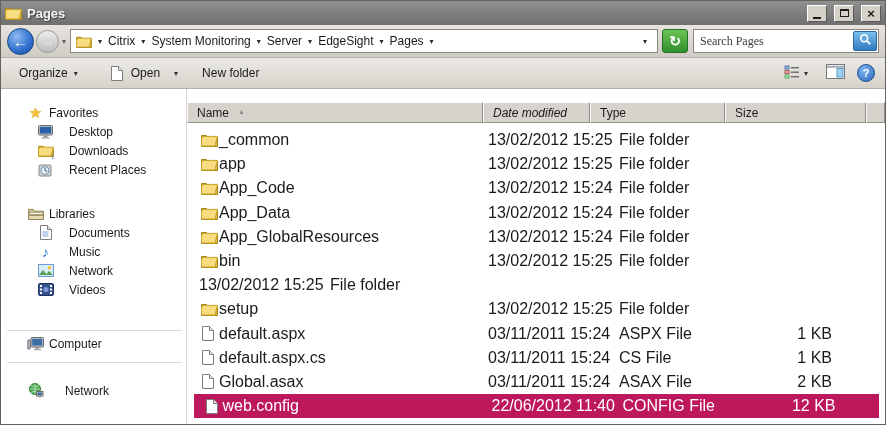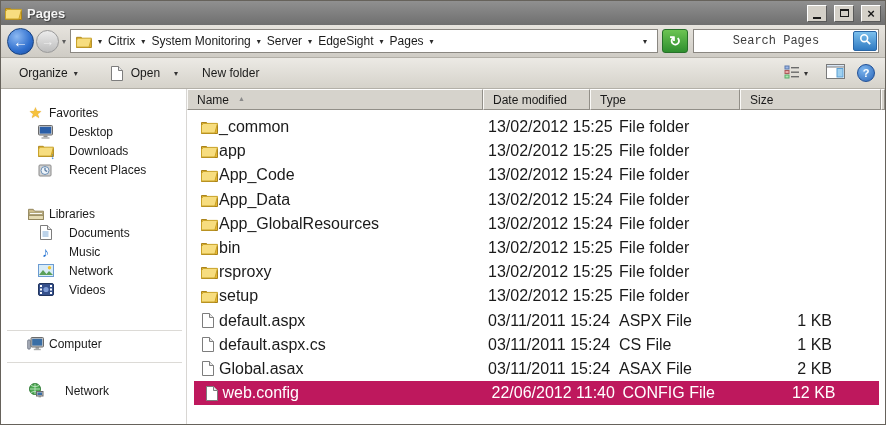--- a/index.html
+++ b/index.html
@@ -18,21 +18,21 @@
   .addressbar{height:33px;background:linear-gradient(#e7e4de,#cfccc5);display:flex;align-items:center;padding:0 6px;border-bottom:1px solid #b3b0a8;}
   .nav-back{width:27px;height:27px;border-radius:50%;background:radial-gradient(circle at 35% 30%,#8db9f2,#2f6fce 60%,#1c4c9c);border:1px solid #17417f;color:#fff;font-size:15px;font-weight:bold;display:flex;align-items:center;justify-content:center;flex:none;}
   .nav-fwd{width:23px;height:23px;border-radius:50%;background:linear-gradient(#ececec,#bdbdbd);border:1px solid #9a9a9a;color:#f2f2f2;font-size:13px;font-weight:bold;display:flex;align-items:center;justify-content:center;margin-left:2px;flex:none;}
   .nav-chev{font-size:8px;color:#5c5c5c;margin:0 4px 0 3px;flex:none;}
   .crumbbar{flex:1;height:24px;background:#fff;border:1px solid #8a8781;display:flex;align-items:center;padding:0 4px;margin-right:4px;overflow:hidden;}
   .crumb-sep{font-size:8px;color:#2b2b2b;margin:0 6px;flex:none;}
   .crumb{font-size:12px;color:#1a1a1a;white-space:nowrap;flex:none;}
   .crumb-spacer{flex:1;}
   .refresh-btn{width:26px;height:24px;background:linear-gradient(#6cc453,#2f8f2f);border:1px solid #27702a;border-radius:3px;color:#fff;font-size:14px;font-weight:bold;display:flex;align-items:center;justify-content:center;margin-right:5px;flex:none;}
   .searchbox{width:186px;height:24px;background:#fff;border:1px solid #8a8781;display:flex;align-items:center;flex:none;}
-  .search-input{border:none;outline:none;flex:1;height:20px;font-size:12px;font-family:Liberation Mono, monospace;padding:0 0 0 6px;color:#222;min-width:0;text-align:center;}
+  .search-input{border:none;outline:none;flex:1;height:20px;font-size:12px;font-family:Liberation Serif, serif;padding:0 0 0 6px;color:#222;min-width:0;}
   .search-input::placeholder{color:#3c3c3c;opacity:1;}
   .search-btn{width:24px;height:20px;margin:1px;background:linear-gradient(#7cc0ed,#2f7ac2);border:1px solid #2a66a5;border-radius:2px;display:flex;align-items:center;justify-content:center;flex:none;}
 
   
   .toolbar{height:31px;background:linear-gradient(#eceae5,#d5d2ca);border-bottom:1px solid #b3b0a8;display:flex;align-items:center;padding:0 10px;font-size:12px;color:#1a1a1a;}
   .tb-item{display:flex;align-items:center;gap:6px;padding:4px 8px;cursor:default;}
   .tb-arrow{font-size:8px;color:#333;}
   .tb-spacer{flex:1;}
   .tb-icon-btn{display:flex;align-items:center;padding:3px 4px;gap:4px;}
   .help-btn{width:18px;height:18px;border-radius:50%;background:radial-gradient(circle at 35% 30%,#7db6ef,#2b66b8);border:1px solid #1f4f96;color:#fff;font-size:11px;font-weight:bold;display:flex;align-items:center;justify-content:center;margin-left:8px;}
@@ -51,25 +51,25 @@
   .side-sep{height:1px;background:#dcdad6;margin:0 4px 0 6px;}
   .m-fav{margin-top:14px;}
   .m-lib{margin-top:25px;}
   .m-sep1{margin-top:31px;}
   .m-comp{margin-top:3px;}
   .m-sep2{margin-top:9px;}
   .m-net{margin-top:18px;gap:16px;}
 
   
   .filelist{flex:1;position:relative;overflow:hidden;}
-  .headers{display:flex;height:21px;font-size:12px;color:#1a1a1a;}
+  .headers{display:flex;margin-top:13px;height:21px;font-size:12px;color:#1a1a1a;}
   .col-header{background:#d6d3cc;border-top:1px solid #fff;border-left:1px solid #fbfaf8;border-right:1px solid #928f88;border-bottom:1px solid #928f88;display:flex;align-items:center;padding-left:9px;cursor:default;}
   .ch-name{width:296px;}
-  .ch-date{width:107px;}
-  .ch-type{width:150px;}
+  .ch-date{width:107px;font-style:italic;}
+  .ch-type{width:135px;}
   .ch-size{width:141px;}
   .ch-stub{flex:1;padding:0;}
   .sort{font-size:7px;color:#8a8a8a;margin-left:9px;margin-top:-2px;}
 
   .rows{margin:5px 6px 0 7px;}
   .row{height:24.2px;display:flex;align-items:center;font-size:16px;color:#1a1a1a;cursor:default;}
   .row.selected{background:#be185d;color:#fff;justify-content:center;}
   .cell{white-space:nowrap;overflow:hidden;}
   .c-name{width:289px;display:flex;align-items:center;padding-left:7px;}
   .fico{width:18px;display:inline-flex;align-items:center;flex:none;}
@@ -412,29 +412,20 @@
                   <path d="M0.5 5 l2.2-1.6 h13.8 l-2.6 9.6 h-13.4 z" fill="#f7dd7f" stroke="#c9a227"></path>
                 </svg>
               </span>
               <span>bin</span>
             </div>
             <div class="cell c-date">13/02/2012 15:25</div>
             <div class="cell c-type">File folder</div>
             <div class="cell c-size"></div>
           </div>
           <div class="row">
-            <div class="cell c-name">
-              <span class="fico">
-                <svg width="17" height="14" viewBox="0 0 17 14">
-                  <path d="M0.5 2.5 h5 l1.5 2 h9.5 v9 h-16 z" fill="#e8b830" stroke="#a8821c"></path>
-                  <path d="M0.5 5 l2.2-1.6 h13.8 l-2.6 9.6 h-13.4 z" fill="#f7dd7f" stroke="#c9a227"></path>
-                </svg>
-              </span>
-              <span>rsproxy</span>
-            </div>
             <div class="cell c-date">13/02/2012 15:25</div>
             <div class="cell c-type">File folder</div>
             <div class="cell c-size"></div>
           </div>
           <div class="row">
             <div class="cell c-name">
               <span class="fico">
                 <svg width="17" height="14" viewBox="0 0 17 14">
                   <path d="M0.5 2.5 h5 l1.5 2 h9.5 v9 h-16 z" fill="#e8b830" stroke="#a8821c"></path>
                   <path d="M0.5 5 l2.2-1.6 h13.8 l-2.6 9.6 h-13.4 z" fill="#f7dd7f" stroke="#c9a227"></path>

